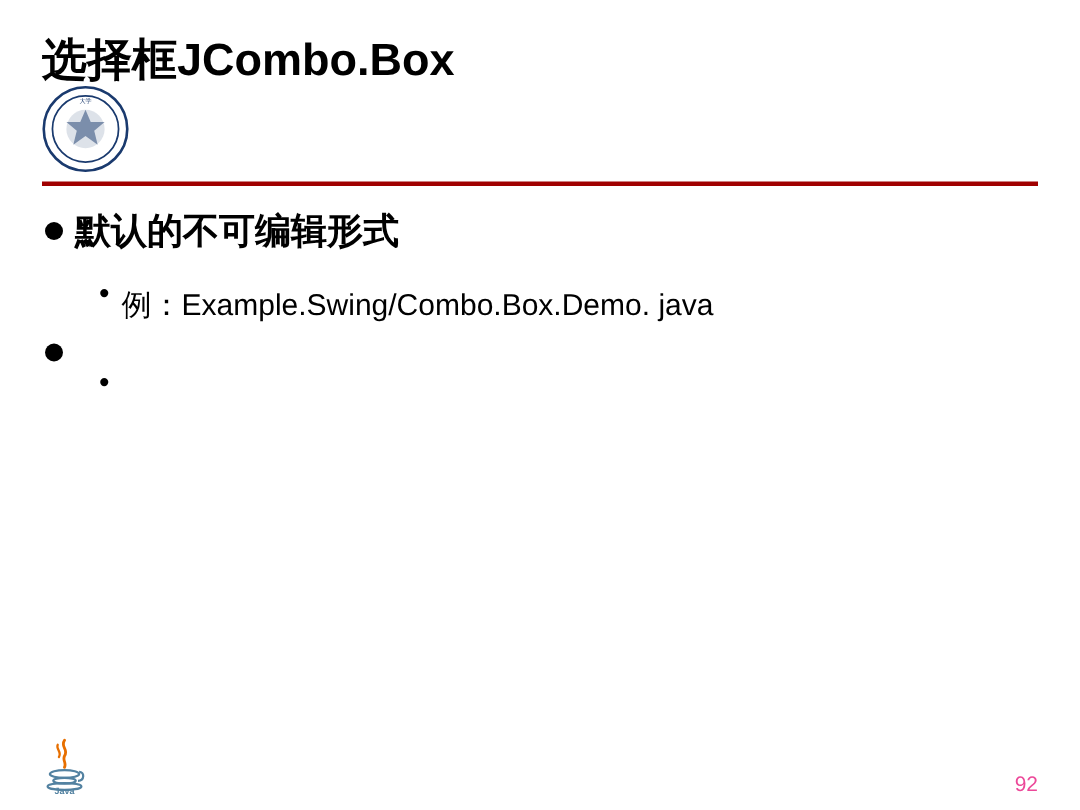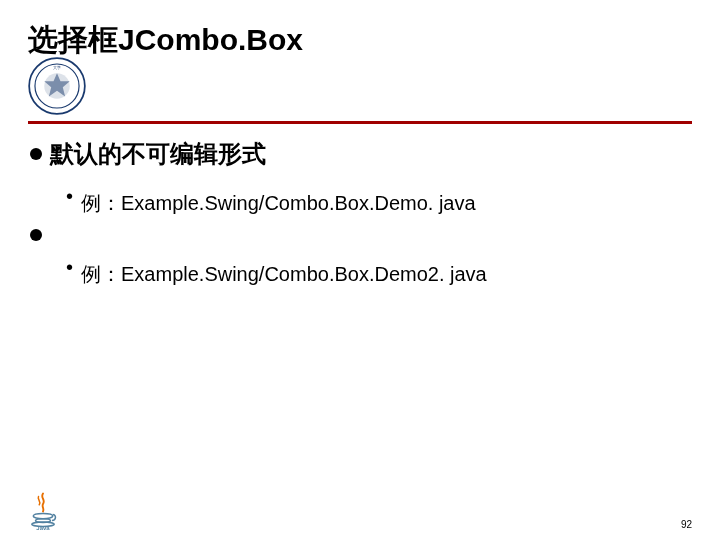--- a/index.html
+++ b/index.html
@@ -91,22 +91,22 @@
       display: flex;
       align-items: flex-end;
       justify-content: space-between;
     }
     .java-logo {
       width: 30px;
       height: 40px;
     }
     .java-logo svg { width: 100%; height: 100%; }
     .page-num {
-      font-size: 10px;
-      color: #000000;
+      font-size: 14px;
+      color: #ec4899;
     }
   </style>
 </head>
 <body>
 
 <div class="slide">
 
   <div class="title-row">
     <div class="title">选择框JCombo.Box</div>
     <div class="seal">
@@ -131,21 +131,20 @@
     <div class="level2">
       <div class="bullet2">•</div>
       <div class="level2-text">例：Example.Swing/Combo.Box.Demo. java</div>
     </div>
 
     <div class="level1">
       <div class="disc"></div>
     </div>
     <div class="level2">
       <div class="bullet2">•</div>
-      <div class="level2-text">例：Example.Swing/Combo.Box.Demo2. java</div>
     </div>
 
   </div>
 
   <div class="footer">
     <div class="java-logo">
       <svg viewBox="0 0 40 52">
         <path d="M20 4 C 16 10, 24 12, 20 18 C 18 22, 22 24, 20 28" stroke="#e76f00" stroke-width="2.5" fill="none" stroke-linecap="round"></path>
         <path d="M14 8 C 12 12, 18 14, 15 19" stroke="#e76f00" stroke-width="2" fill="none" stroke-linecap="round"></path>
         <ellipse cx="20" cy="34" rx="13" ry="3.5" fill="none" stroke="#5382a1" stroke-width="2"></ellipse>

